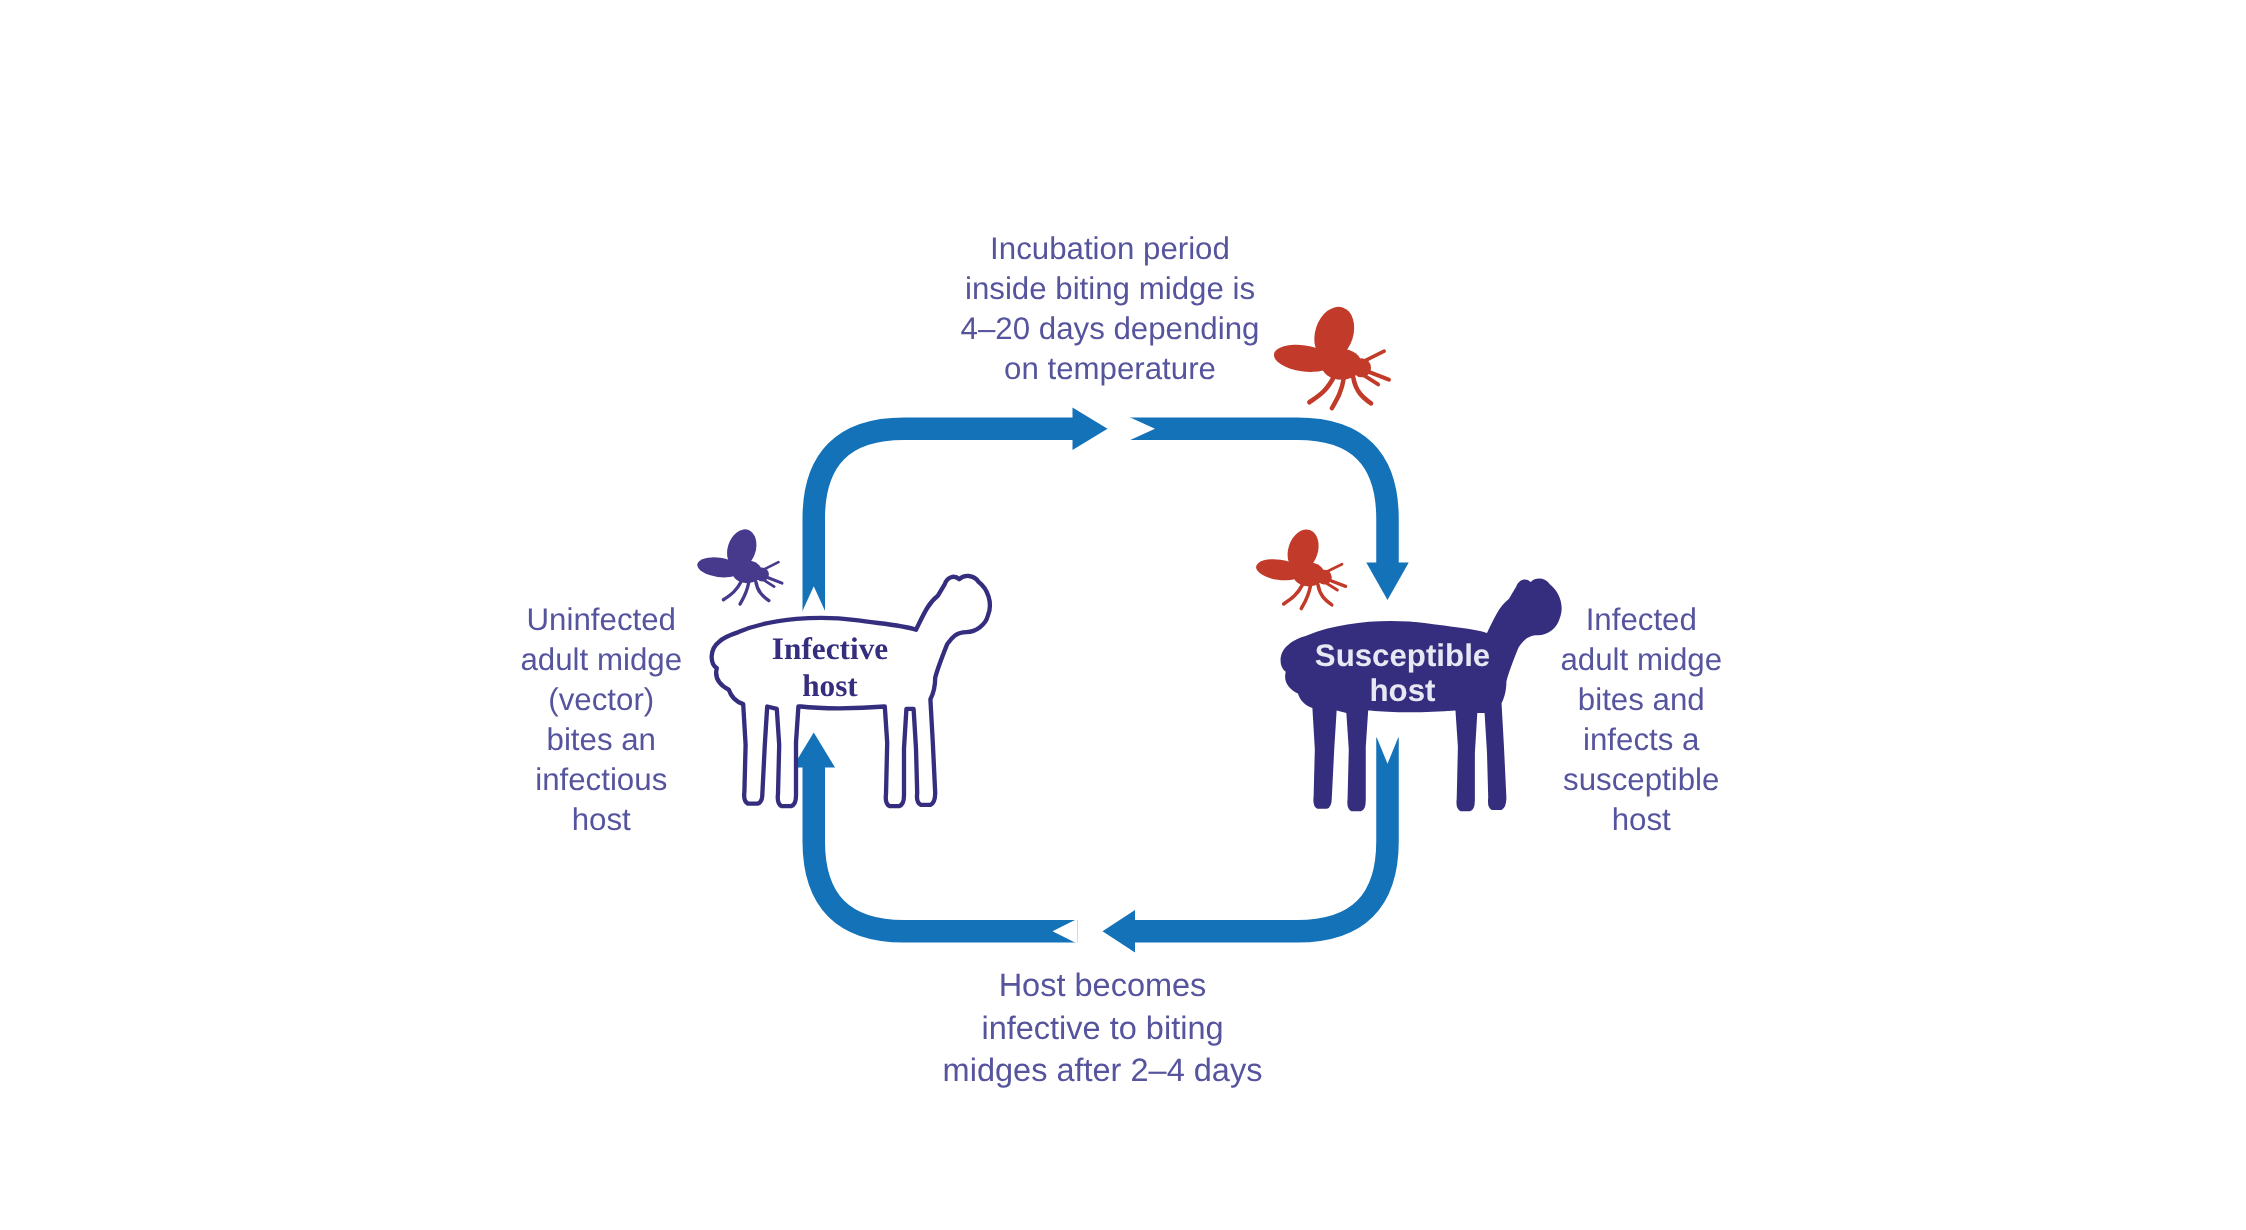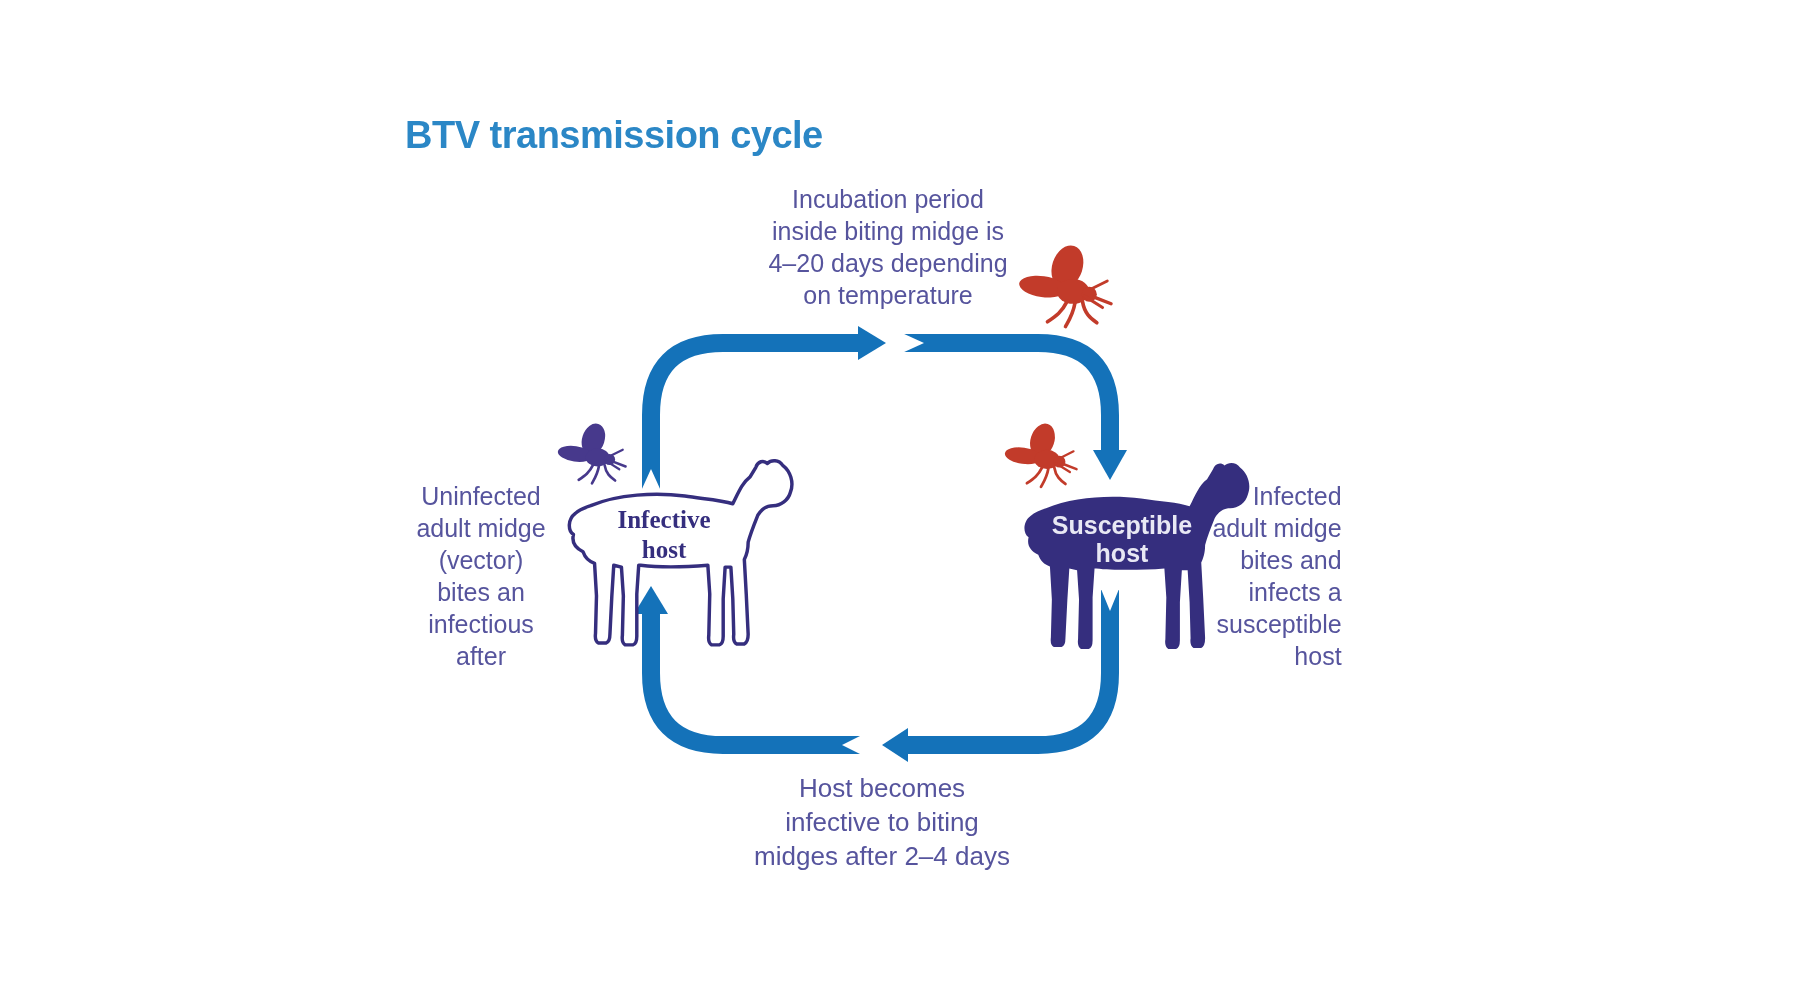--- a/index.html
+++ b/index.html
@@ -96,35 +96,34 @@
       <use href="#midge" transform="translate(1018,242) scale(0.95)"></use>
     </g>
     <g class="midge-red">
       <use href="#midge" transform="translate(1004,421) scale(0.74)"></use>
     </g>
     <g class="midge-purple">
       <use href="#midge" transform="translate(557,421) scale(0.70)"></use>
     </g>
   </svg>
 
-  <div class="page-title">BTV transmission cycle</div>
 
   <div class="txt ann" style="left:888px;top:183px;">Incubation period
 inside biting midge is
 4–20 days depending
 on temperature</div>
 
   <div class="txt ann" style="left:481px;top:480px;">Uninfected
 adult midge
 (vector)
 bites an
 infectious
-after</div>
+host</div>
 
-  <div class="txt ann" style="left:1277px;top:480px;text-align:right;">Infected
+  <div class="txt ann" style="left:1313px;top:480px;">Infected
 adult midge
 bites and
 infects a
 susceptible
 host</div>
 
   <div class="txt ann-bottom" style="left:882px;top:771px;">Host becomes
 infective to biting
 midges after 2–4 days</div>
 

